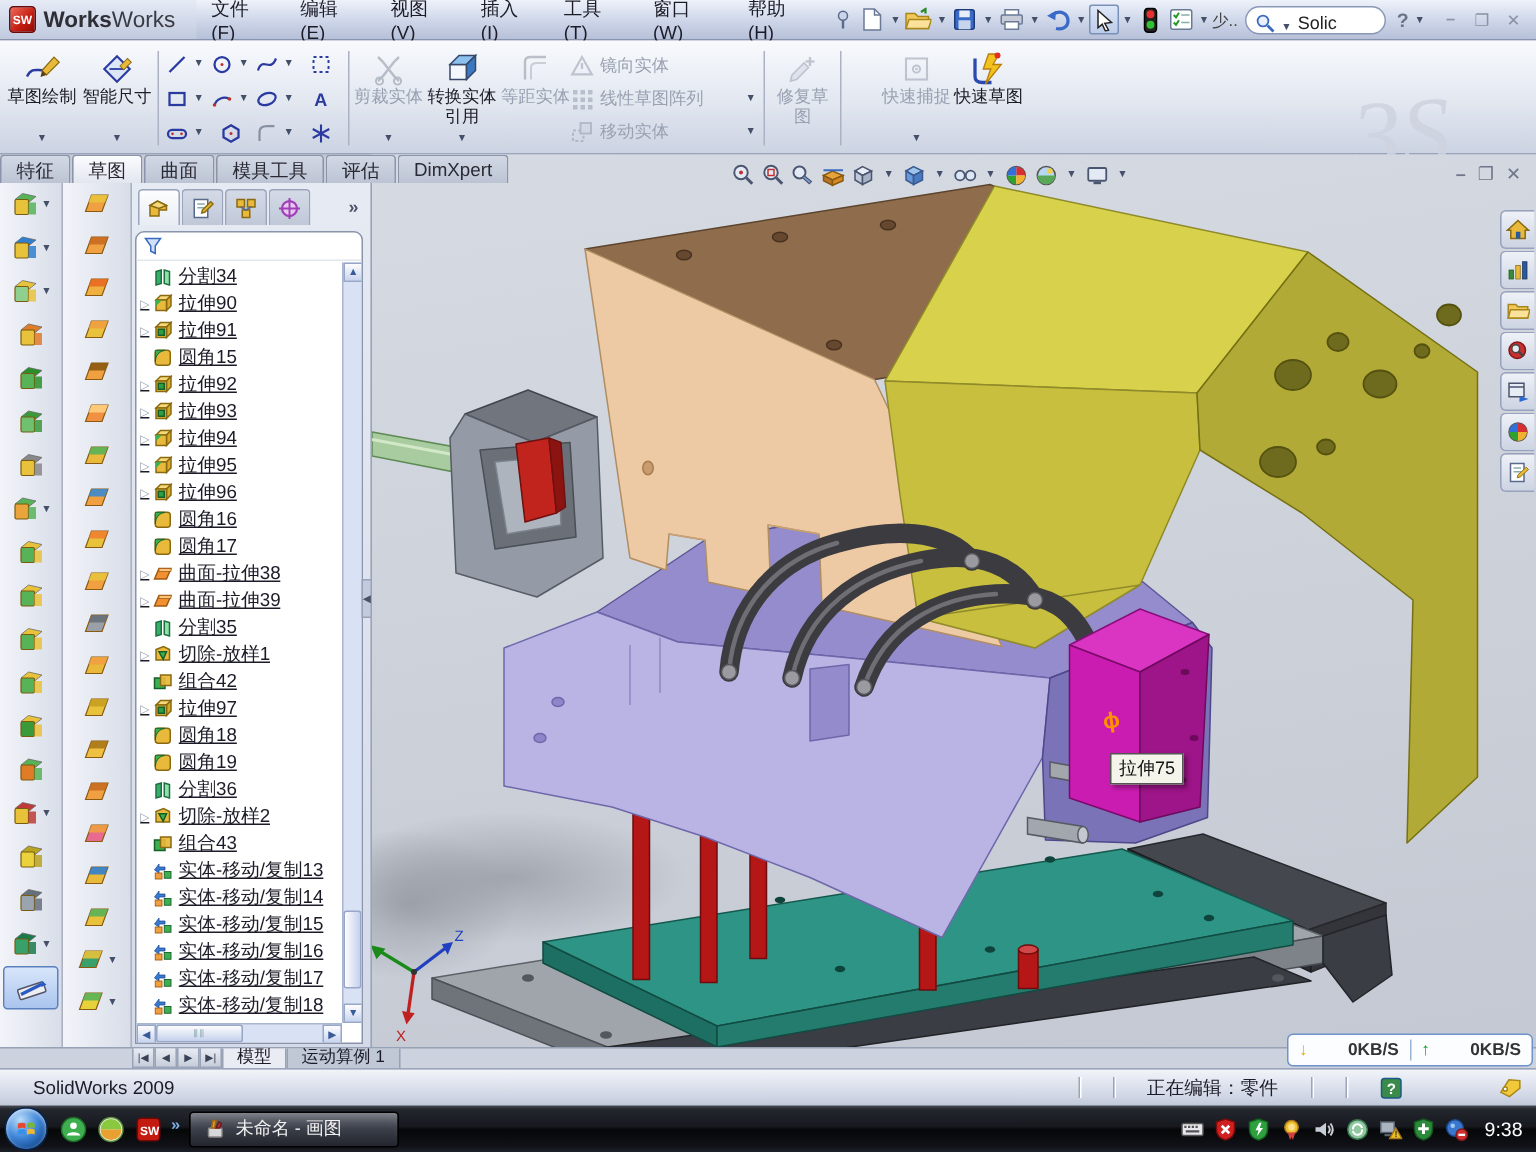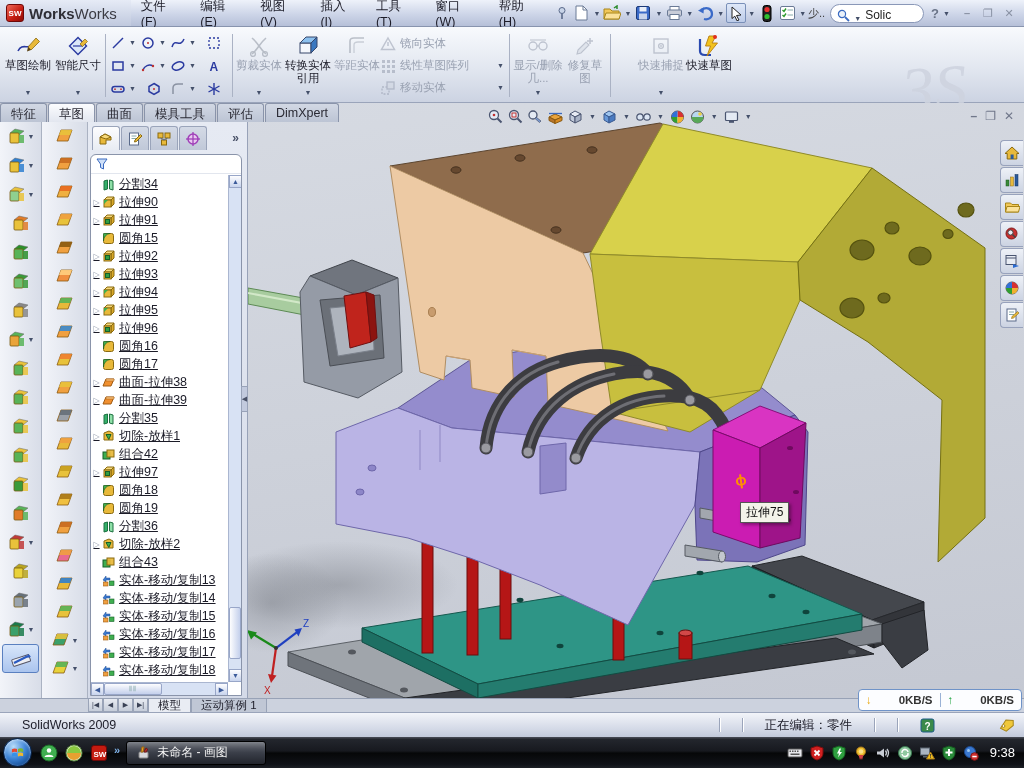--- a/index.html
+++ b/index.html
@@ -421,32 +421,20 @@
             <svg width="16" height="16" viewBox="0 0 16 16">
               <rect x="2" y="7" width="7" height="7" fill="none" stroke="#858da0" stroke-width="1.3" stroke-dasharray="2 1.5"></rect>
               <rect x="7" y="2" width="7" height="7" fill="#cfd5df" stroke="#858da0" stroke-width="1.3"></rect>
             </svg>
           </span>
         <span>移动实体</span>
         <span class="caret" style="margin-left:auto;">▼</span>
       </div>
     </div>
     <div class="rsep"></div>
-    <div class="rbig dis" style="width:50px;">
-      <span class="ricon">
-          <svg width="24" height="24" viewBox="0 0 24 24">
-            <circle cx="7" cy="12" r="4" fill="none" stroke="#858da0" stroke-width="1.4"></circle>
-            <circle cx="17" cy="12" r="4" fill="none" stroke="#858da0" stroke-width="1.4"></circle>
-            <line x1="11" y1="12" x2="13" y2="12" stroke="#858da0" stroke-width="1.4"></line>
-            <line x1="4" y1="6" x2="20" y2="6" stroke="#9aa2b0" stroke-width="1.4"></line>
-          </svg>
-        </span>
-      <span>显示/删除几...</span>
-      <span class="bcaret">▼</span>
-    </div>
     <div class="rbig dis" style="width:44px;">
       <span class="ricon">
           <svg width="24" height="24" viewBox="0 0 24 24">
             <polygon points="5,16 13,8 16,11 8,19 4,20" fill="#cfd5df" stroke="#858da0" stroke-width="1.1"></polygon>
             <line x1="17" y1="4" x2="17" y2="10" stroke="#858da0" stroke-width="1.6"></line>
             <line x1="14" y1="7" x2="20" y2="7" stroke="#858da0" stroke-width="1.6"></line>
           </svg>
         </span>
       <span>修复草图</span>
     </div>

